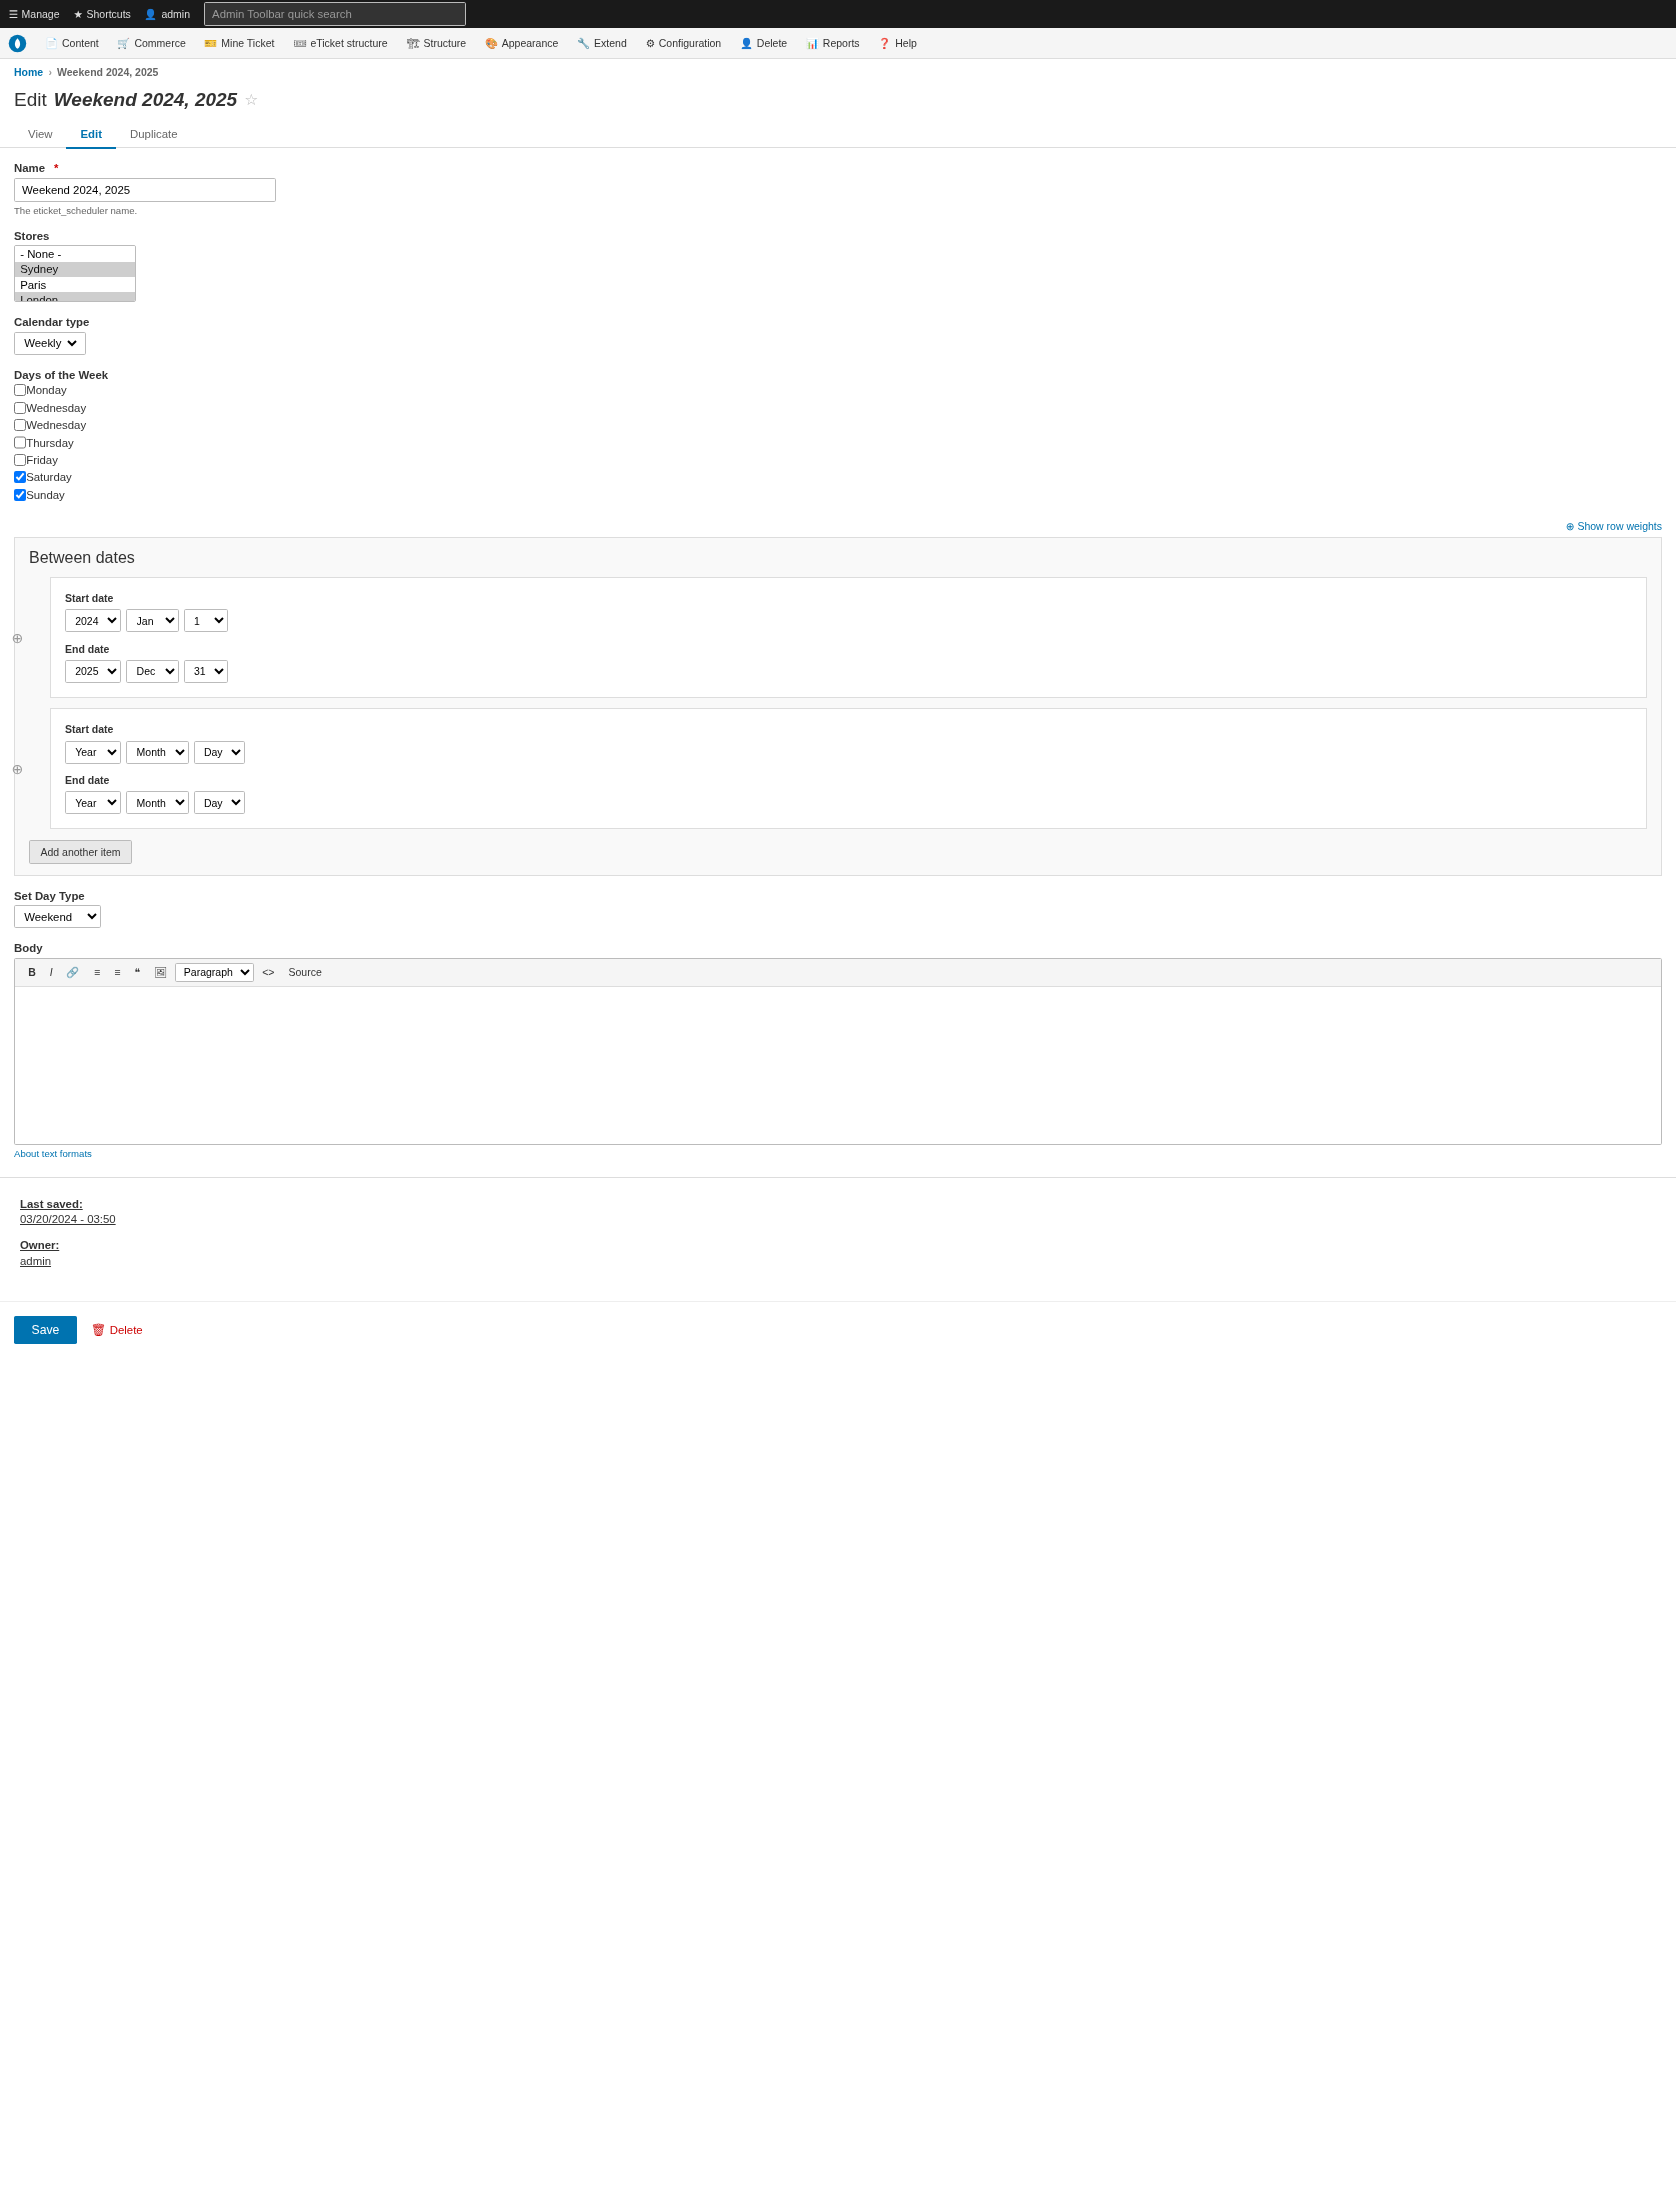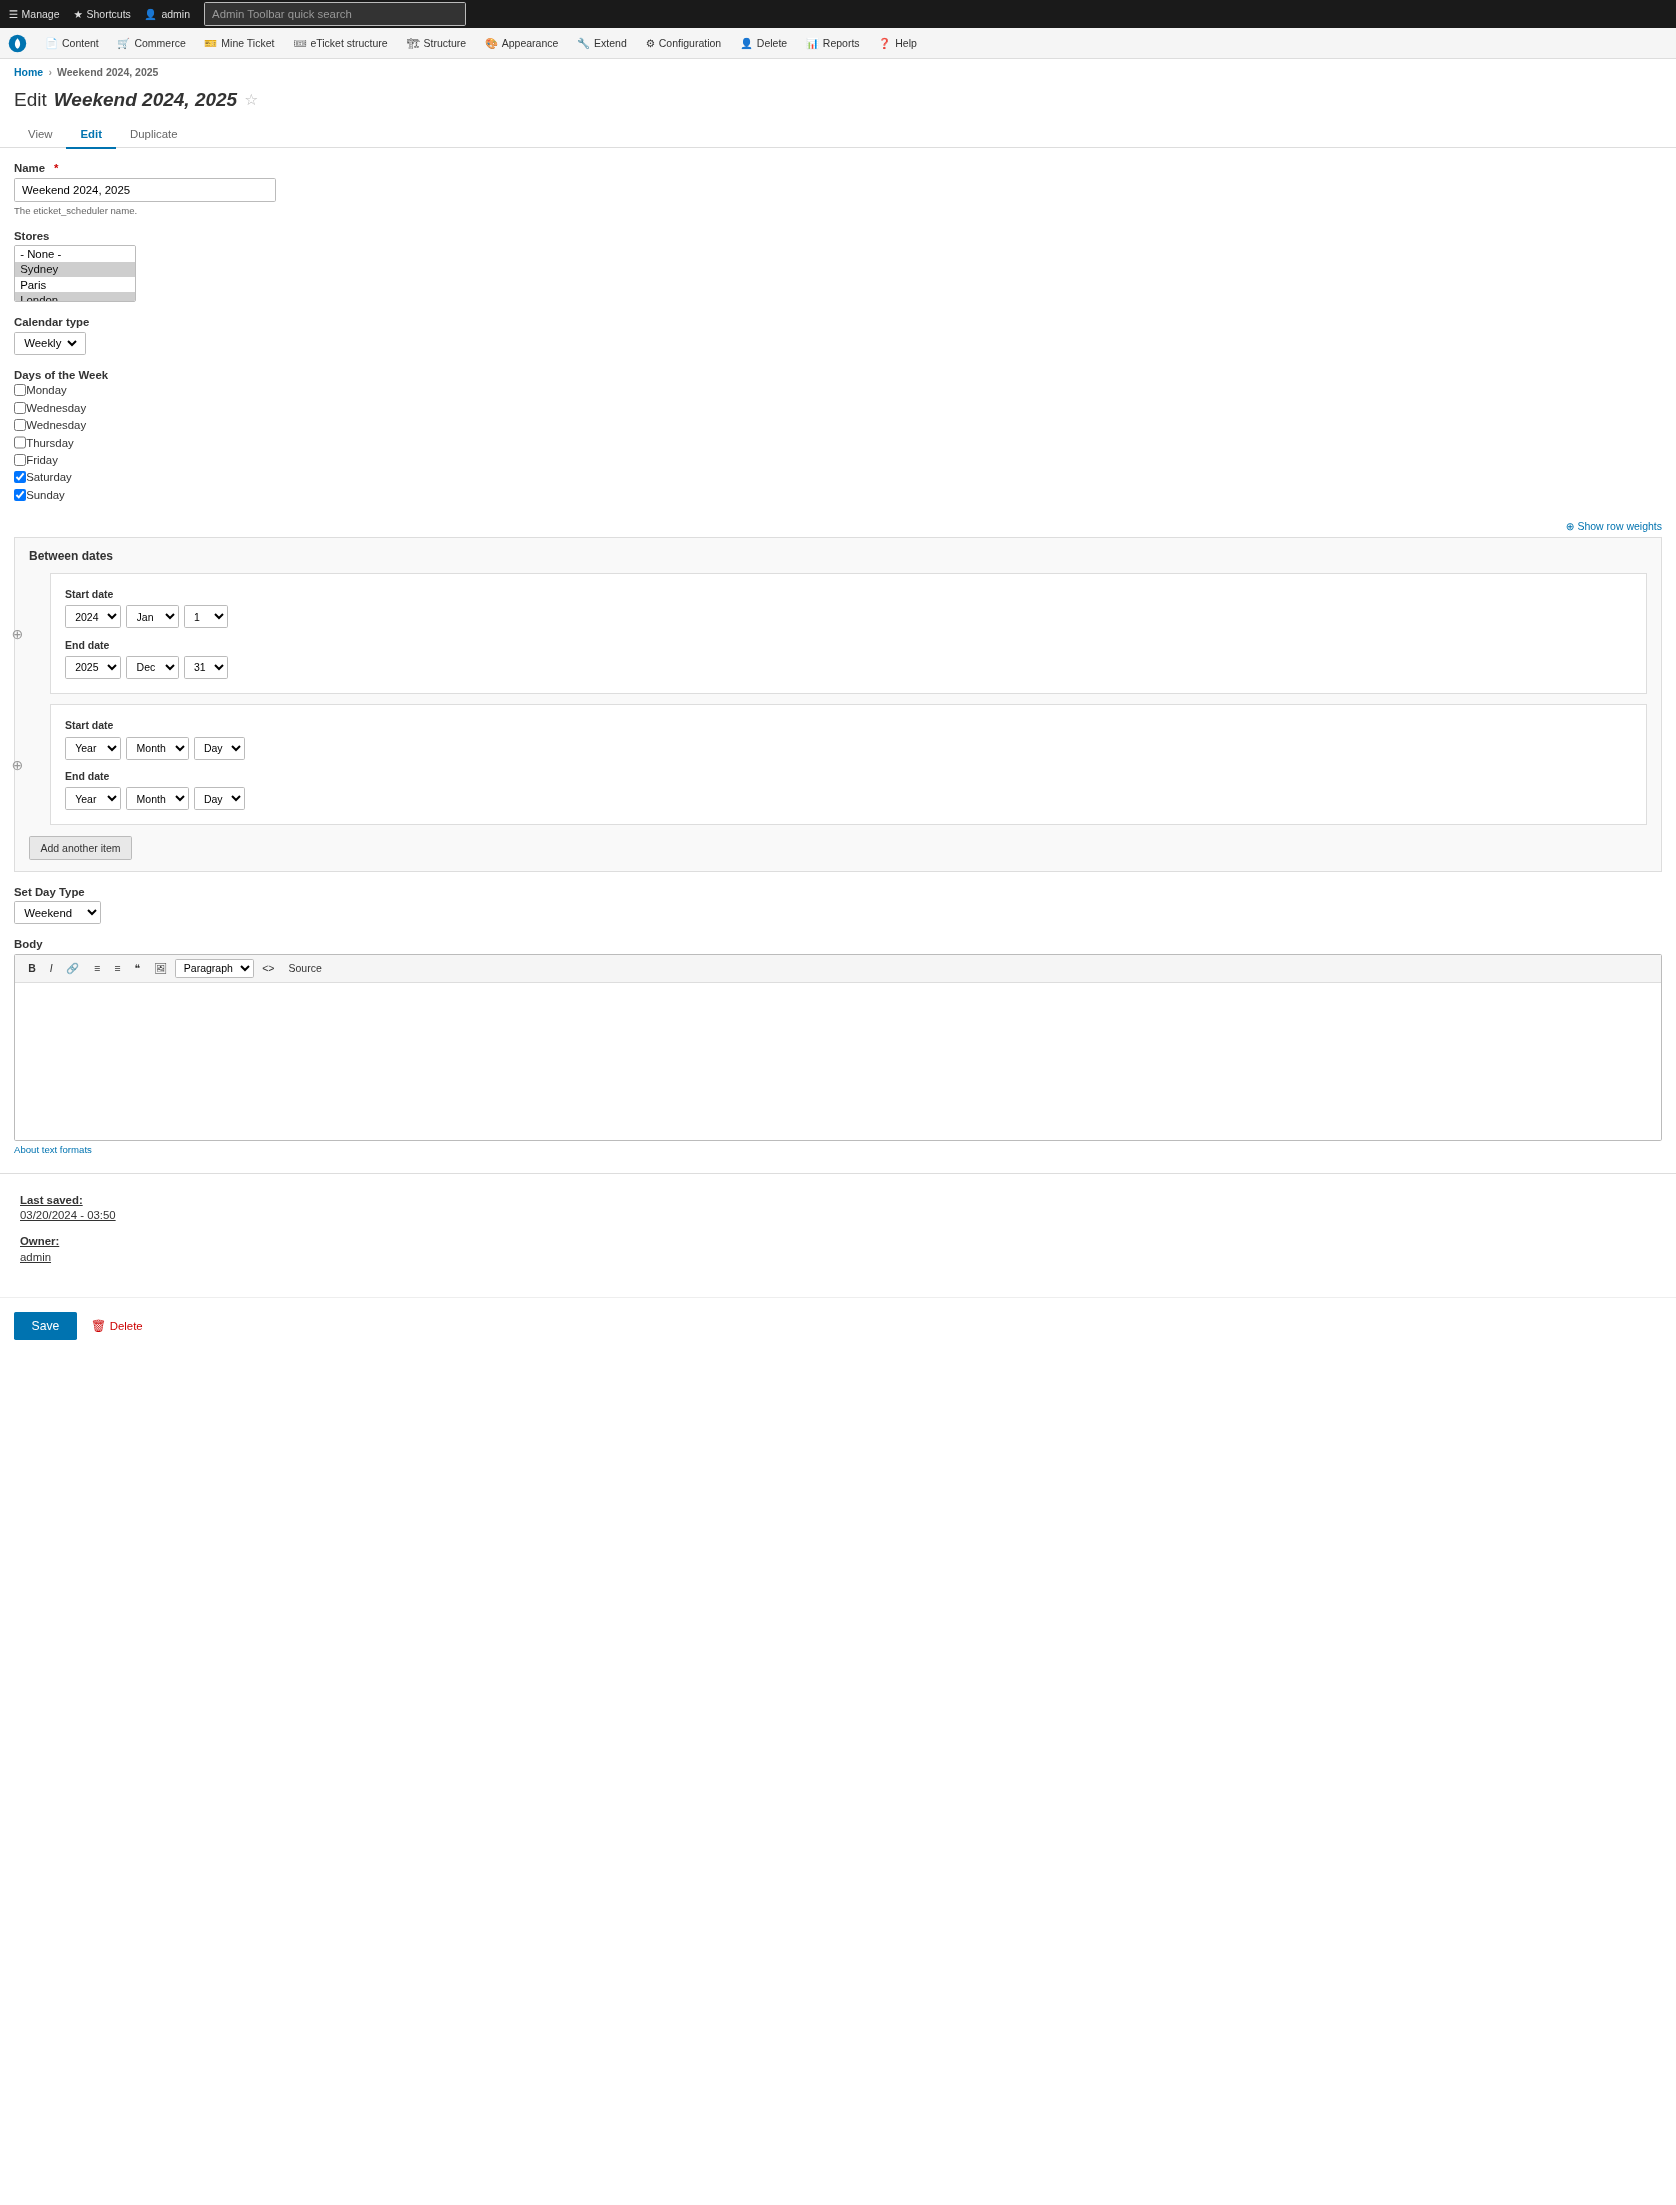--- a/index.html
+++ b/index.html
@@ -197,22 +197,22 @@
     .show-row-weights:before { content: "⊕ "; }
 
     
     .between-dates-section {
       background: #f9f9f9;
       border: 0.9px solid #ddd;
       padding: 10.5px 14px;
       margin-bottom: 14px;
     }
     .section-title {
-      font-size: 12px;
-      font-weight: bold;
+      font-size: 16px;
+      font-weight: normal;
       margin-bottom: 10.5px;
     }
 
     .date-row-container {
       background: #fff;
       border: 0.9px solid #ddd;
       padding: 14px;
       margin-bottom: 10.5px;
       position: relative;
     }

